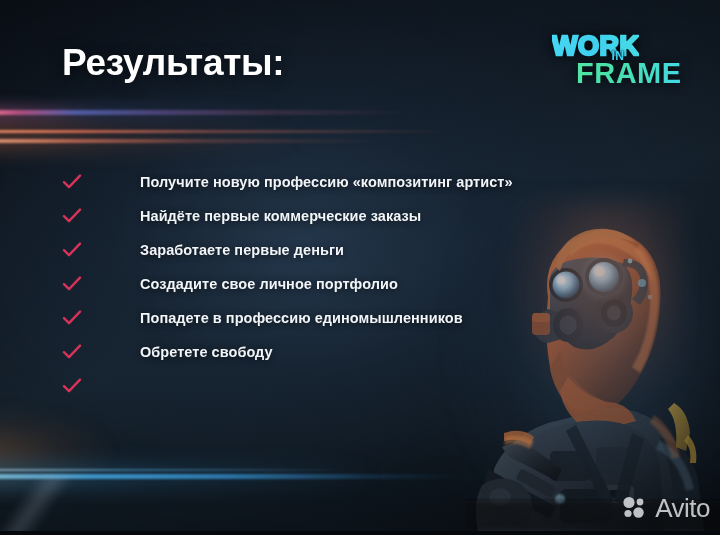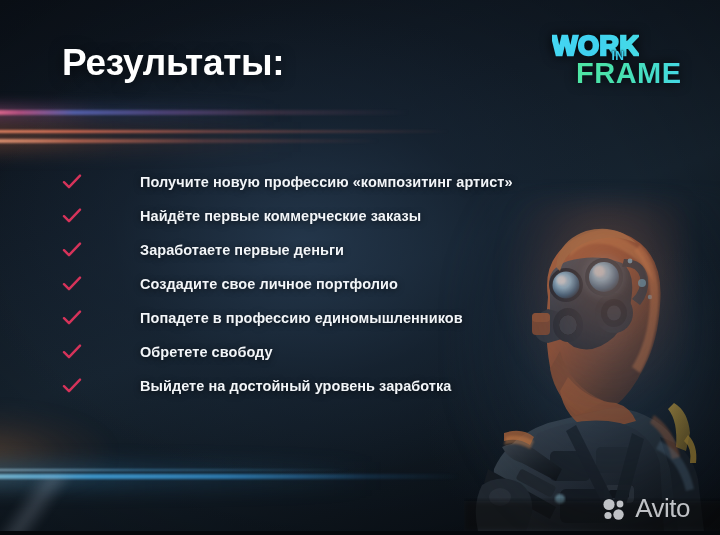--- a/index.html
+++ b/index.html
@@ -155,22 +155,22 @@
     filter:blur(6px);
   }
   .char-rim{
     position:absolute; right:42px; bottom:120px; width:180px; height:210px;
     background:radial-gradient(ellipse at 58% 35%, rgba(215,110,60,0.28) 0%, rgba(150,70,45,0.12) 45%, rgba(0,0,0,0) 72%);
     filter:blur(10px);
   }
 
   
   .avito{
-    position:absolute; right:30px; bottom:10px;
-    display:flex; align-items:flex-end; gap:9px;
+    position:absolute; right:10px; bottom:10px;
+    display:flex; align-items:flex-start; gap:9px;
     opacity:0.88;
   }
   .avito-dots{ width:24px; height:24px; }
   .avito-text{
     font-size:26px; font-weight:400; color:#d8dade;
     letter-spacing:-0.5px; line-height:1;
   }
 </style>
 </head>
 <body>
@@ -388,21 +388,20 @@
       </span>
       <span class="item-text">Обретете свободу</span>
     </div>
 
     <div class="item">
       <span class="check">
         <svg width="20" height="16" viewBox="0 0 20 16">
             <path d="M2 8.2 L7 13.2 L18 1.6" fill="none" stroke="#d6335a" stroke-width="2.4" stroke-linecap="round" stroke-linejoin="round"></path>
           </svg>
       </span>
-      <span class="item-text">Выйдете на достойный уровень заработка</span>
     </div>
 
   </div>
 
   <div class="avito">
     <span class="avito-dots">
       <svg width="24" height="24" viewBox="0 0 24 24">
         <circle cx="7" cy="7.5" r="5.6" fill="#d8dade"></circle>
         <circle cx="18" cy="7" r="3.4" fill="#d8dade"></circle>
         <circle cx="6" cy="18.5" r="3.6" fill="#d8dade"></circle>

